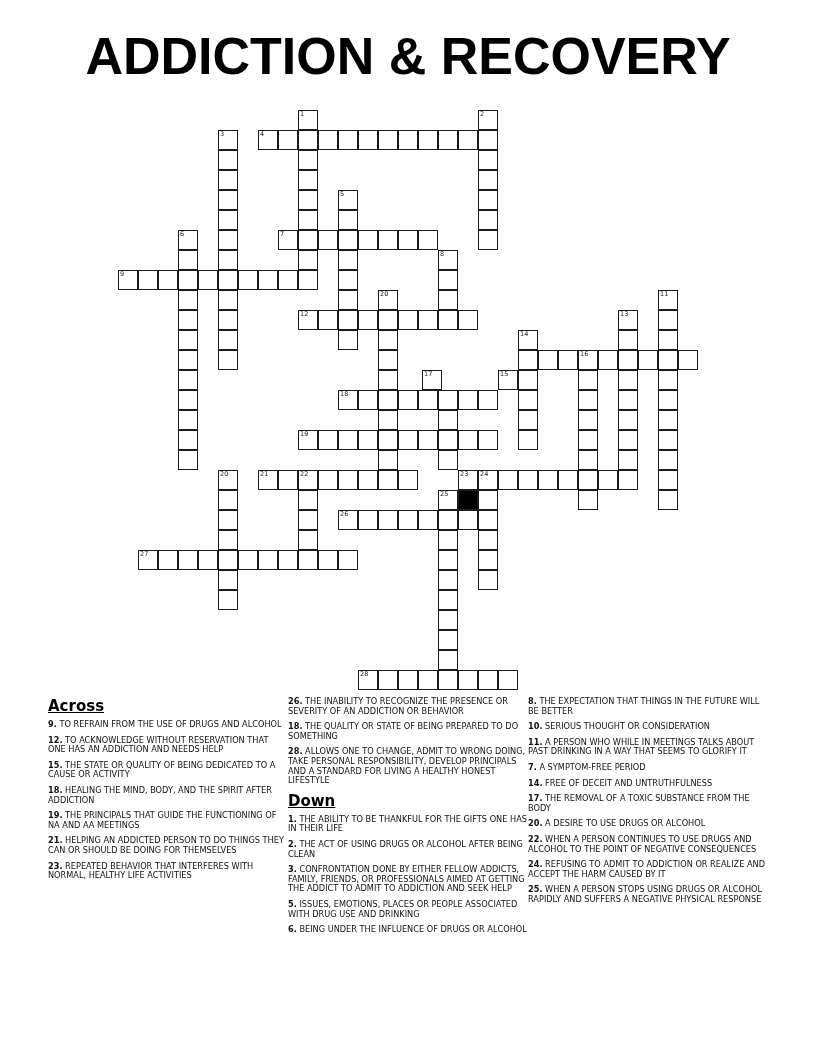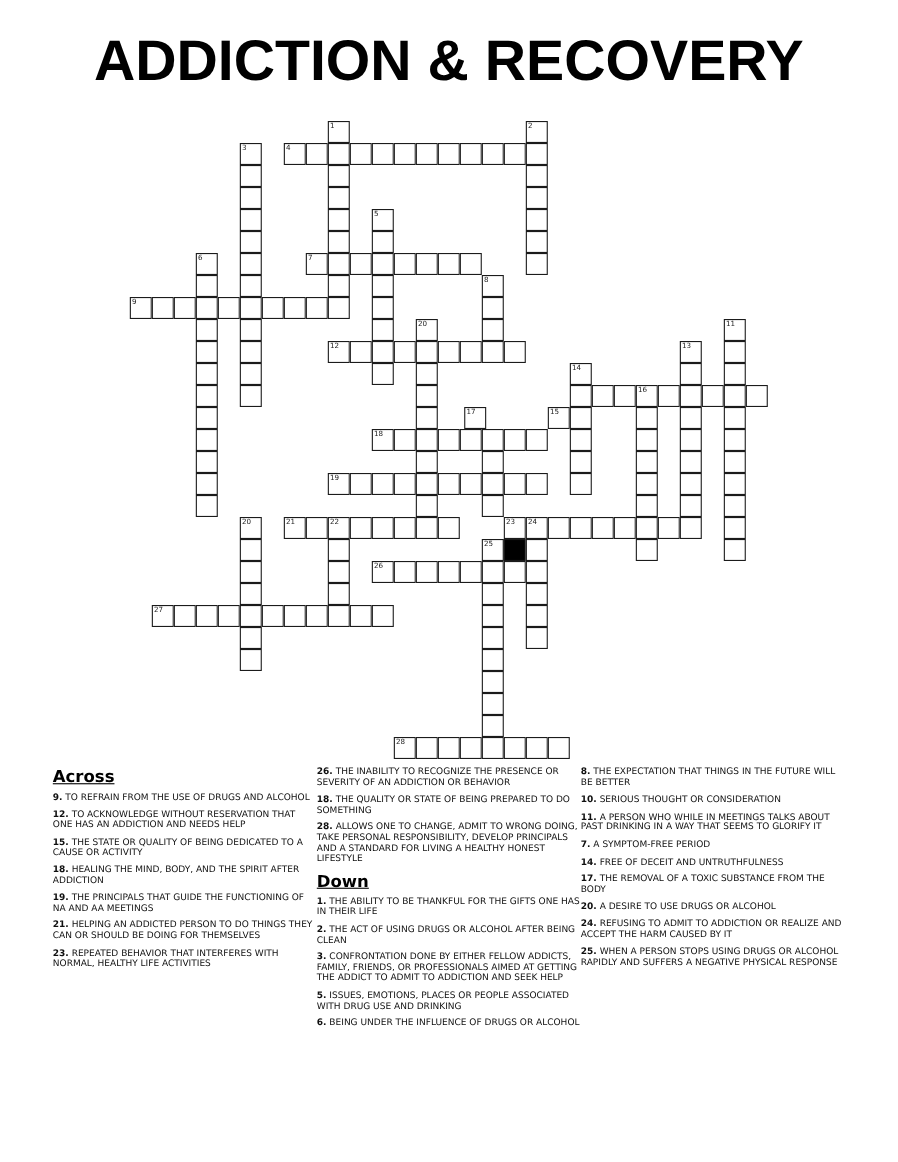--- a/index.html
+++ b/index.html
@@ -332,17 +332,18 @@
         <p class="clue"><b>6.</b> BEING UNDER THE INFLUENCE OF DRUGS OR ALCOHOL</p>
       </div>
       <div class="clue-col" style="left: 528px;">
         <p class="clue"><b>8.</b> THE EXPECTATION THAT THINGS IN THE FUTURE WILL BE BETTER</p>
         <p class="clue"><b>10.</b> SERIOUS THOUGHT OR CONSIDERATION</p>
         <p class="clue"><b>11.</b> A PERSON WHO WHILE IN MEETINGS TALKS ABOUT PAST DRINKING IN A WAY THAT SEEMS TO GLORIFY IT</p>
         <p class="clue"><b>7.</b> A SYMPTOM-FREE PERIOD</p>
         <p class="clue"><b>14.</b> FREE OF DECEIT AND UNTRUTHFULNESS</p>
         <p class="clue"><b>17.</b> THE REMOVAL OF A TOXIC SUBSTANCE FROM THE BODY</p>
         <p class="clue"><b>20.</b> A DESIRE TO USE DRUGS OR ALCOHOL</p>
+        <p class="clue"><b>22.</b> WHEN A PERSON CONTINUES TO USE DRUGS AND ALCOHOL TO THE POINT OF NEGATIVE CONSEQUENCES</p>
         <p class="clue"><b>24.</b> REFUSING TO ADMIT TO ADDICTION OR REALIZE AND ACCEPT THE HARM CAUSED BY IT</p>
         <p class="clue"><b>25.</b> WHEN A PERSON STOPS USING DRUGS OR ALCOHOL RAPIDLY AND SUFFERS A NEGATIVE PHYSICAL RESPONSE</p>
       </div>
     </div>
 </div>
 
 </body></html>

